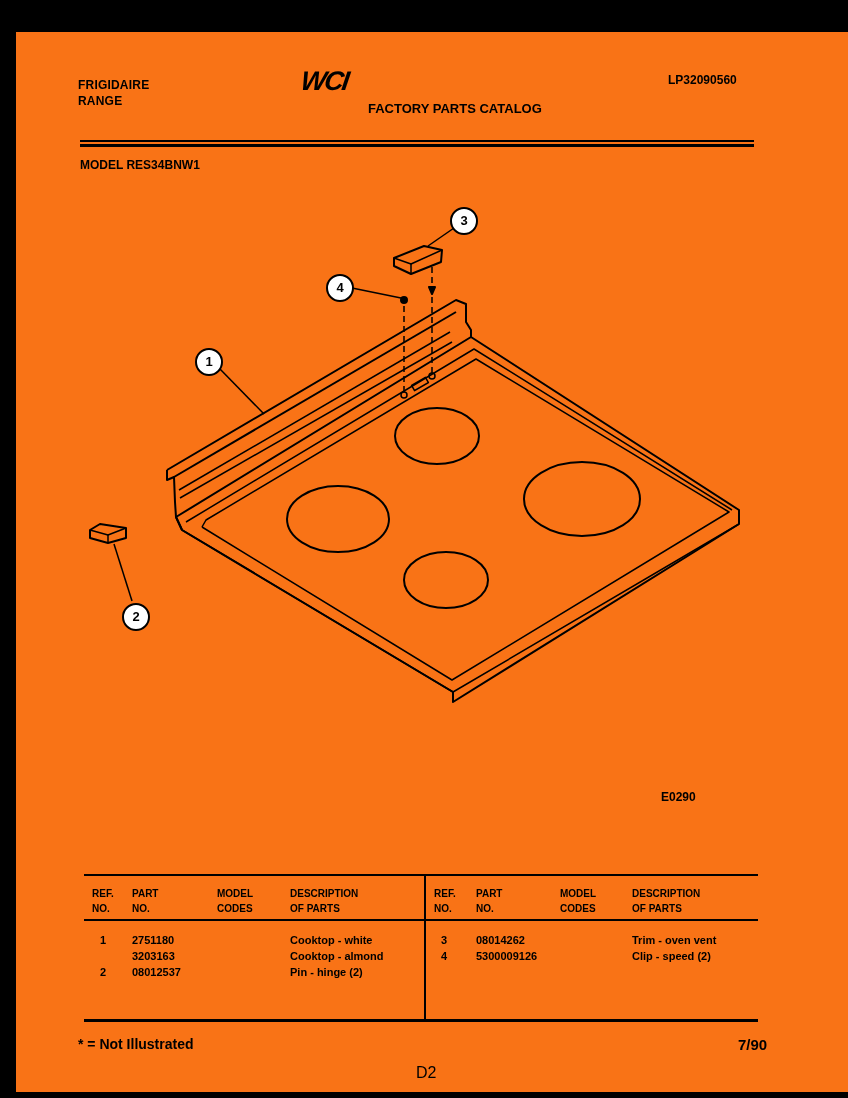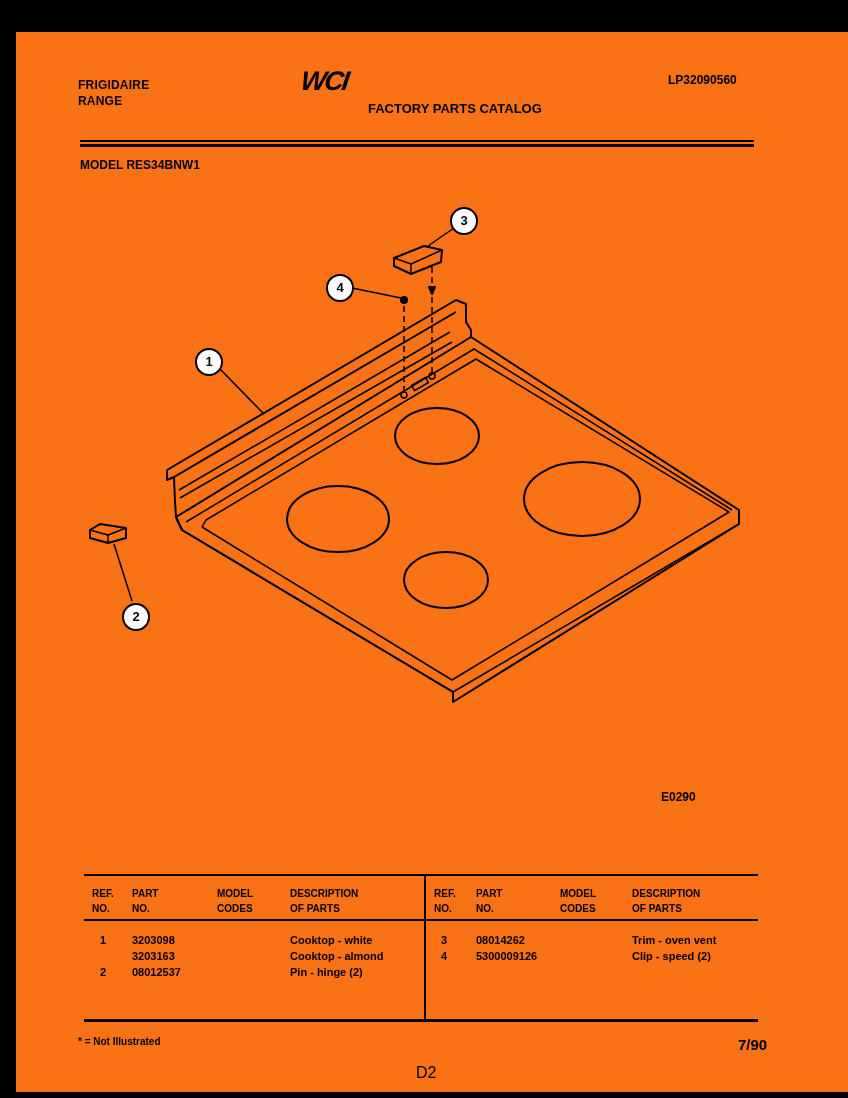--- a/index.html
+++ b/index.html
@@ -13,21 +13,21 @@
   .rule-thick { left:64px; width:674px; background:#000; }
   .model { left:64px; top:126px; font-size:12px; font-weight:bold; }
   .diagram { left:0; top:0; }
   .callout { position:absolute; width:24px; height:24px; border:2px solid #000; border-radius:50%; background:#fff; font-size:13px; font-weight:bold; text-align:center; line-height:24px; }
   .fig-code { left:645px; top:758px; font-size:12px; font-weight:bold; }
   .tbl { left:68px; top:842px; width:674px; height:172px; }
   .tbl .hline { position:absolute; left:0; width:674px; background:#000; }
   .tbl .vline { position:absolute; left:340px; top:0; width:2px; height:145px; background:#000; }
   .th { position:absolute; font-size:10px; font-weight:bold; line-height:15px; }
   .td { position:absolute; font-size:11px; font-weight:bold; line-height:16px; }
-  .foot-note { left:62px; top:1004px; font-size:10px; font-weight:bold; }
+  .foot-note { left:62px; top:1004px; font-size:14px; font-weight:bold; }
   .page-no { left:400px; top:1012px; font-size:16px; font-weight:normal;margin-top:20px; }
   .date { left:722px; top:1004px; font-size:15px; font-weight:bold; }
 </style>
 </head>
 <body>
 
 <div class="page">
 
   <div class="abs hdr-left">
     <div>FRIGIDAIRE</div>
@@ -129,21 +129,21 @@
     <div class="th" style="left:476px;top:12px;">
         <div>MODEL</div>
         <div>CODES</div>
       </div>
     <div class="th" style="left:548px;top:12px;">
         <div>DESCRIPTION</div>
         <div>OF PARTS</div>
       </div>
 
     <div class="td" style="left:16px;top:58px;">1</div>
-    <div class="td" style="left:48px;top:58px;">3203098</div>
+    <div class="td" style="left:48px;top:58px;">2751180</div>
     <div class="td" style="left:206px;top:58px;">Cooktop - white</div>
 
     <div class="td" style="left:48px;top:74px;">3203163</div>
     <div class="td" style="left:206px;top:74px;">Cooktop - almond</div>
 
     <div class="td" style="left:16px;top:90px;">2</div>
     <div class="td" style="left:48px;top:90px;">08012537</div>
     <div class="td" style="left:206px;top:90px;">Pin - hinge (2)</div>
 
     <div class="td" style="left:357px;top:58px;">3</div>

